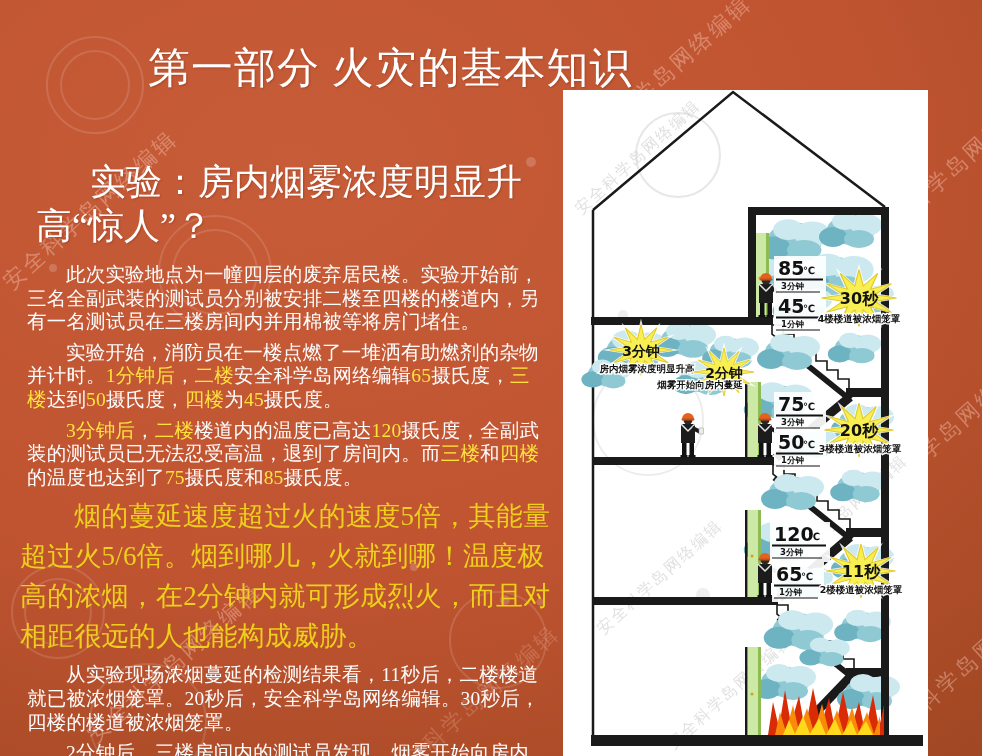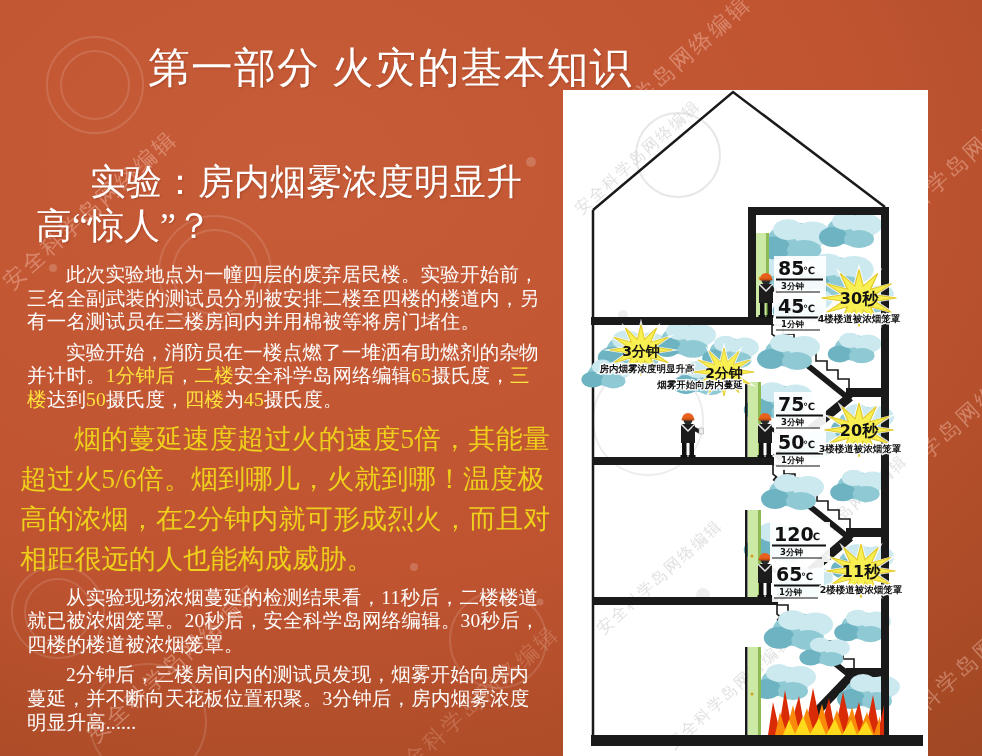--- a/index.html
+++ b/index.html
@@ -86,20 +86,21 @@
   <div class="wm" style="left:838px;top:415px;">安全科学岛网络编辑</div>
   <div class="wm" style="left:855px;top:650px;">安全科学岛网络编辑</div>
 
   <div id="title">第一部分  火灾的基本知识</div>
 
   <div id="subtitle">实验：房内烟雾浓度明显升高“惊人”？</div>
 
   <div id="paragraphs">
     <p><span>此次实验地点为一幢四层的废弃居民楼。实验开始前，三名全副武装的测试员分别被安排二楼至四楼的楼道内，另有一名测试员在三楼房间内并用棉被等将房门堵住。</span></p>
     <p><span>实验开始，消防员在一楼点燃了一堆洒有助燃剂的杂物并计时。</span><span class="hl">1分钟后</span><span>，</span><span class="hl">二楼</span><span>安全科学岛网络编辑</span><span class="hl">65</span><span>摄氏度，</span><span class="hl">三楼</span><span>达到</span><span class="hl">50</span><span>摄氏度，</span><span class="hl">四楼</span><span>为</span><span class="hl">45</span><span>摄氏度。</span></p>
+    <p><span class="hl">3分钟后</span><span>，</span><span class="hl">二楼</span><span>楼道内的温度已高达</span><span class="hl">120</span><span>摄氏度，全副武装的测试员已无法忍受高温，退到了房间内。而</span><span class="hl">三楼</span><span>和</span><span class="hl">四楼</span><span>的温度也达到了</span><span class="hl">75</span><span>摄氏度和</span><span class="hl">85</span><span>摄氏度。</span></p>
     <p class="big"><span>烟的蔓延速度超过火的速度5倍，其能量超过火5/6倍。烟到哪儿，火就到哪！温度极高的浓烟，在2分钟内就可形成烈火，而且对相距很远的人也能构成威胁。</span></p>
     <p><span>从实验现场浓烟蔓延的检测结果看，11秒后，二楼楼道就已被浓烟笼罩。20秒后，安全科学岛网络编辑。30秒后，四楼的楼道被浓烟笼罩。</span></p>
     <p><span>2分钟后，三楼房间内的测试员发现，烟雾开始向房内蔓延，并不断向天花板位置积聚。3分钟后，房内烟雾浓度明显升高......</span></p>
   </div>
 
   <div id="diagram-panel">
     <svg viewBox="0 0 365 666" width="365" height="666">
       <defs>
         <g id="cloud">
           <ellipse cx="0" cy="0" rx="24" ry="15" class="sm-main"></ellipse>

